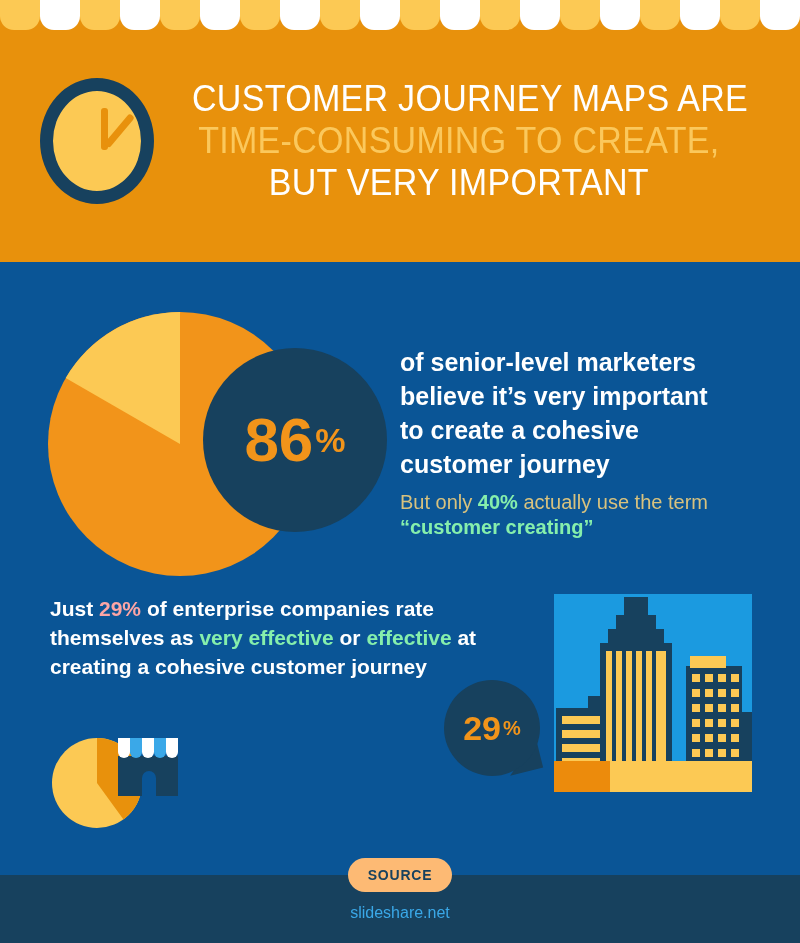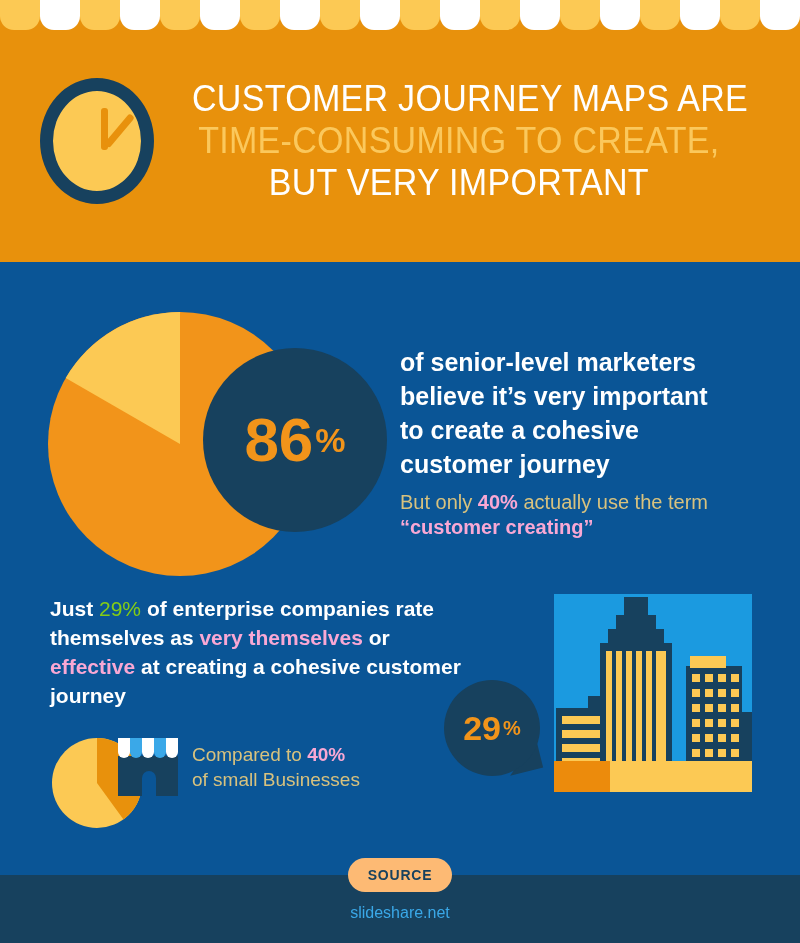--- a/index.html
+++ b/index.html
@@ -161,22 +161,22 @@
   }
   .stat-sub {
     position: absolute;
     left: 400px; top: 490px;
     width: 370px;
     color: #d8c27e;
     font-size: 20px;
     line-height: 25px;
     font-weight: 400;
   }
-  .hl-blue { color: #f9a8d4; font-weight: 700; }
-  .hl-gold { color: #84cc16; font-weight: 400; }
+  .hl-blue { color: #86efac; font-weight: 700; }
+  .hl-gold { color: #fca5a5; font-weight: 700; }
 
   
   .ent-text {
     position: absolute;
     left: 50px; top: 594px;
     width: 430px;
     color: #ffffff;
     font-size: 21px;
     line-height: 29px;
     font-weight: 700;
@@ -341,21 +341,21 @@
     <div>believe it’s very important</div>
     <div>to create a cohesive</div>
     <div>customer journey</div>
   </div>
 
   <div class="stat-sub">
     <span>But only </span><span class="hl-blue">40%</span><span> actually use the term </span><span class="hl-blue">“customer creating”</span>
   </div>
 
   <div class="ent-text">
-    <span>Just </span><span class="hl-gold">29%</span><span> of enterprise companies rate themselves as </span><span class="hl-blue">very themselves</span><span> or </span><span class="hl-blue">effective</span><span> at creating a cohesive customer journey</span>
+    <span>Just </span><span class="hl-gold">29%</span><span> of enterprise companies rate themselves as </span><span class="hl-blue">very effective</span><span> or </span><span class="hl-blue">effective</span><span> at creating a cohesive customer journey</span>
   </div>
 
   <div class="bubble29">
     <div class="tail"></div>
     <div class="circle"></div>
     <div class="bubble-num">
       <span class="big">29</span>
         <span class="pct">%</span>
     </div>
   </div>
@@ -436,22 +436,18 @@
       <g>
         <path d="M6,4 h12 v14 a6,6 0 0,1 -12,0 Z" fill="#ffffff"></path>
         <path d="M18,4 h12 v14 a6,6 0 0,1 -12,0 Z" fill="#3aa8e8"></path>
         <path d="M30,4 h12 v14 a6,6 0 0,1 -12,0 Z" fill="#ffffff"></path>
         <path d="M42,4 h12 v14 a6,6 0 0,1 -12,0 Z" fill="#3aa8e8"></path>
         <path d="M54,4 h12 v14 a6,6 0 0,1 -12,0 Z" fill="#ffffff"></path>
       </g>
     </svg>
   </div>
 
-  <div class="compare-text">
-    <span>Compared to </span><span class="hl-blue">40%</span><br>
-    <span>of small  Businesses</span>
-  </div>
 
   <div class="footer"></div>
   <div class="source-btn">SOURCE</div>
   <div class="source-link">slideshare.net</div>
 
 </div>
 
 </body></html>

